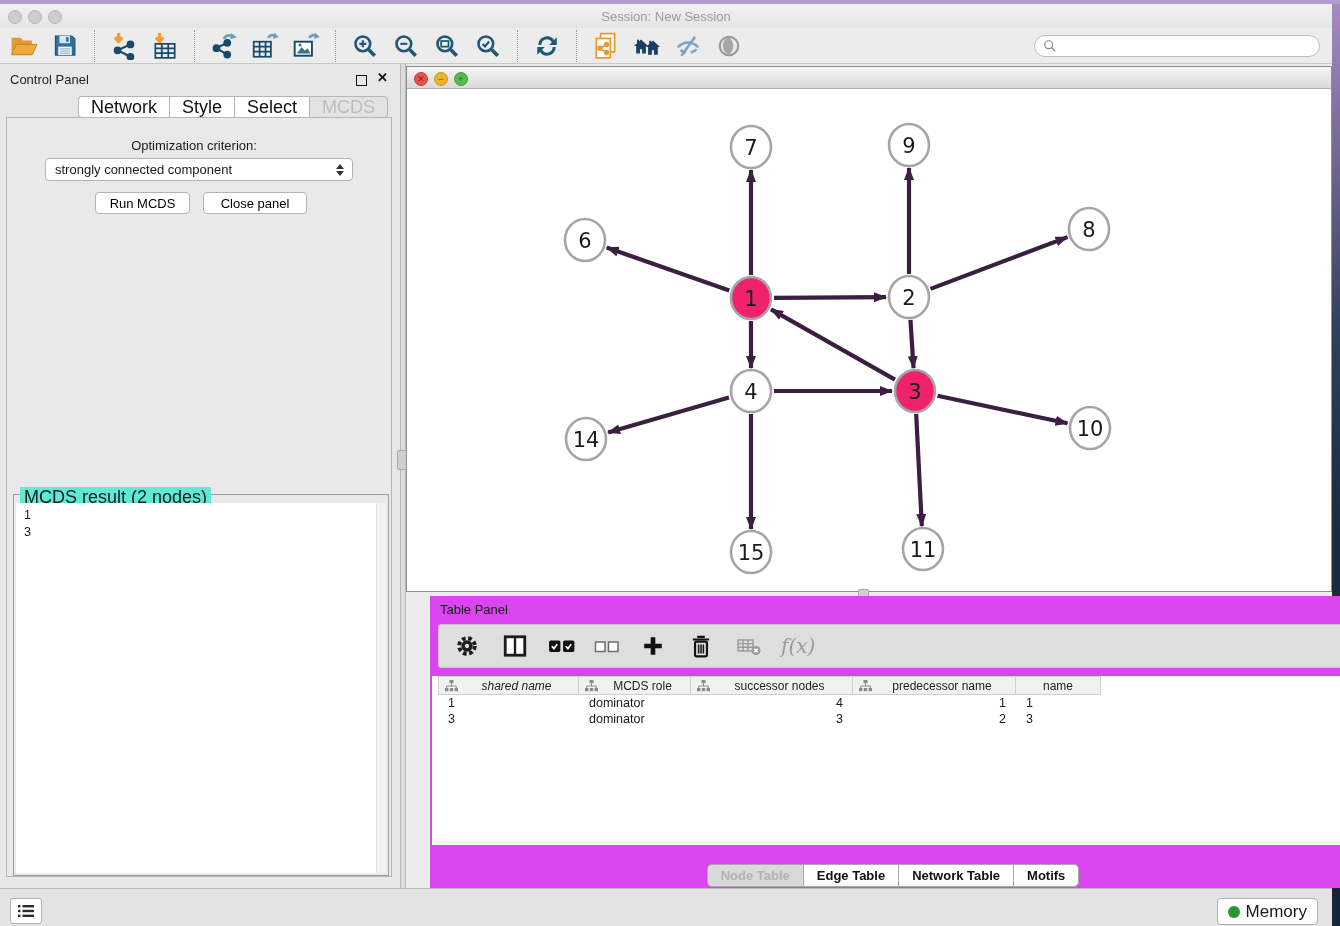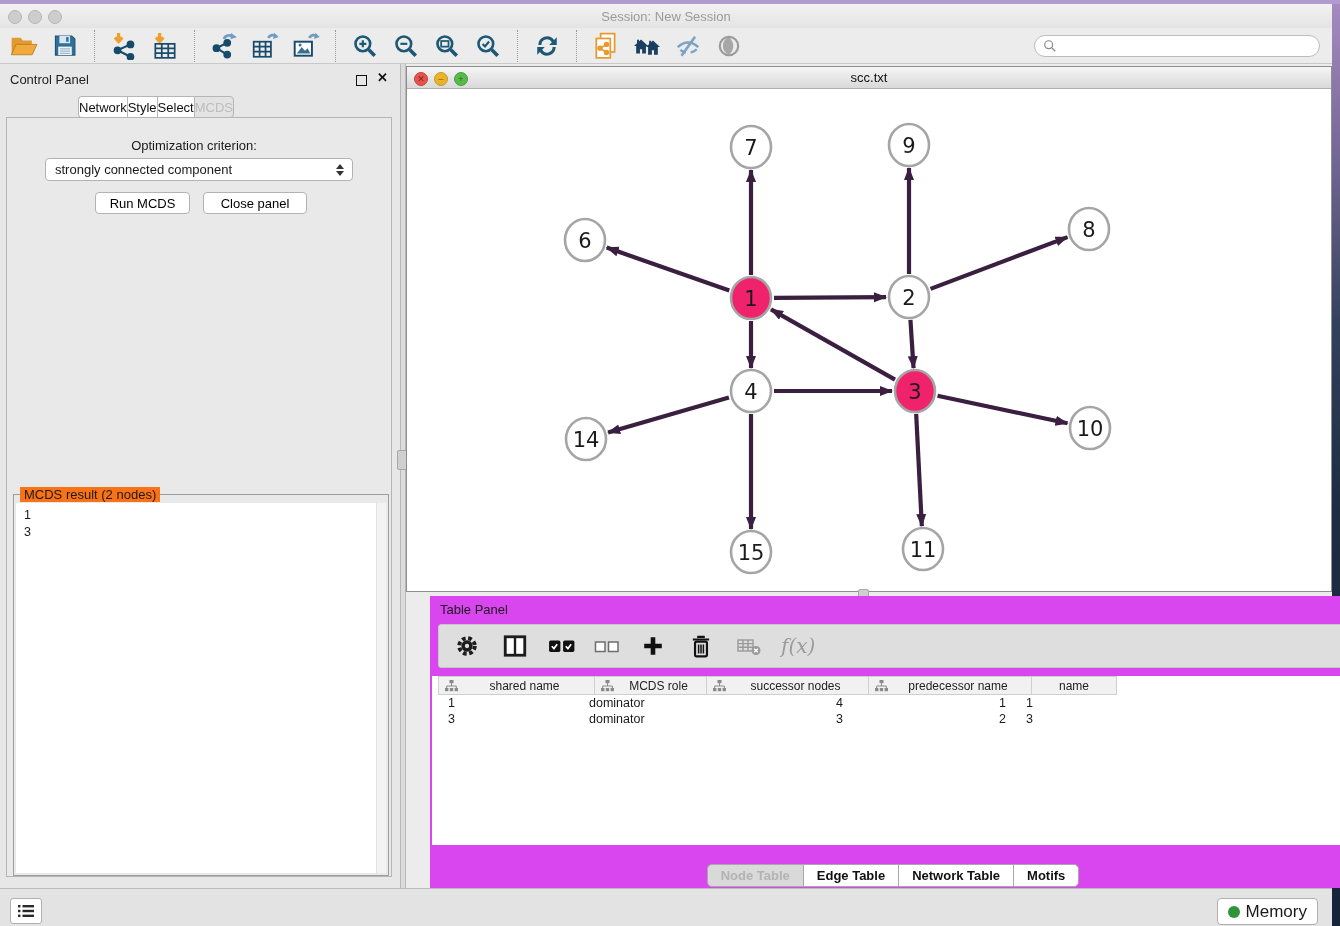--- a/index.html
+++ b/index.html
@@ -28,39 +28,39 @@
   .search-wrap{margin-left:auto;margin-right:12px;width:286px;height:22px;background:#fff;
      border:1px solid #bdbdbd;border-radius:12px;display:flex;align-items:center;padding-left:8px;box-sizing:border-box;gap:5px}
   .search-wrap input{border:none;outline:none;flex:1;font-size:12px;background:transparent;height:18px}
 
   
   .control-panel{left:0;top:64px;width:400px;height:824px;background:#e7e7e7}
   .cp-title{position:absolute;left:10px;top:8px;font-size:13px;color:#222}
   .mini-max{position:absolute;width:9px;height:9px;border:1.5px solid #111;top:11px}
   .mini-close{position:absolute;top:6px;font-size:13px;font-weight:bold;color:#111}
   .cp-tabs{position:absolute;left:78px;top:32px;display:flex;height:22px;z-index:2}
-  .cp-tab{background:#fff;border:1px solid #b5b5b5;border-right:none;padding:0 0;
-     font-size:13px;display:flex;align-items:center;color:#111}
+  .cp-tab{background:#fff;border:1px solid #b5b5b5;border-right:none;padding:0 12px;
+     font-size:18px;display:flex;align-items:center;color:#111}
   .cp-tab:first-child{border-top-left-radius:4px;border-bottom-left-radius:4px}
   .cp-tab:last-child{border-right:1px solid #b5b5b5;border-top-right-radius:4px;border-bottom-right-radius:4px}
   .cp-tab.sel{background:#e3e3e3;color:#bdbdbd}
   .cp-box{position:absolute;left:6px;top:53px;width:386px;height:760px;border:1px solid #b5b5b5;
      background:#e9e9e9;box-sizing:border-box}
   .opt-label{position:absolute;left:0;width:400px;top:73px;text-align:center;font-size:13px}
   .criterion{position:absolute;left:44px;top:93px;width:308px;height:23px;background:#fff;
      border:1px solid #b3b3b3;border-radius:4px;box-sizing:border-box;display:flex;align-items:center;
      padding-left:9px;font-size:13px}
   .spinner{margin-left:auto;margin-right:8px;display:flex;flex-direction:column;gap:2px;align-items:center}
   .spinner i{display:block;width:0;height:0;border-left:4px solid transparent;border-right:4px solid transparent}
   .spinner .up{border-bottom:5px solid #333}
   .spinner .dn{border-top:5px solid #333}
   .cp-btn{position:absolute;top:127px;height:22px;background:#fff;border:1px solid #b3b3b3;border-radius:4px;
      font-size:13px;display:flex;align-items:center;justify-content:center;box-sizing:border-box}
   .fieldset{position:absolute;left:12px;top:430px;width:374px;height:380px;border:1px solid #9e9e9e}
-  .fieldset-legend{position:absolute;left:6px;top:-8px;background:#f97316;padding:0 4px;font-size:13px}
+  .fieldset-legend{position:absolute;left:6px;top:-8px;background:#5eead4;padding:0 4px;font-size:18px}
   .result-area{position:absolute;left:2px;top:8px;right:2px;bottom:2px;background:#fff;overflow:hidden}
   .result-area pre{margin:4px 0 0 8px;font-family:"Liberation Sans",sans-serif;font-size:12.5px;line-height:17px}
   .result-scroll{position:absolute;right:0;top:0;width:9px;height:100%;background:#f3f3f3;border-left:1px solid #e2e2e2}
 
   
   .vsplit{left:400px;top:64px;width:6px;height:824px;background:#dcdcdc;border-left:1px solid #b8b8b8;border-right:1px solid #b8b8b8;box-sizing:border-box}
   .vsplit-handle{left:397px;top:450px;width:9px;height:18px;background:#cfcfcf;border:1px solid #a8a8a8;border-radius:2px}
   .hsplit-handle{left:858px;top:589px;width:9px;height:8px;background:#cfcfcf;border:1px solid #a8a8a8;border-radius:2px}
 
   
@@ -302,21 +302,20 @@
 </div>
 
 <div class="abs vsplit"></div>
 <div class="abs vsplit-handle"></div>
 
 <div class="abs net-window">
   <div class="net-titlebar">
     <span class="tl red" style="left:7px;top:5px">✕</span>
     <span class="tl yellow" style="left:27px;top:5px">–</span>
     <span class="tl green" style="left:47px;top:5px">+</span>
-    <div class="net-title">scc.txt</div>
   </div>
   <div class="net-canvas">
     <svg id="graph-svg" width="924" height="502">
       <defs>
         <marker id="arrowhead" markerUnits="userSpaceOnUse" markerWidth="16" markerHeight="12" refX="12" refY="5" orient="auto">
           <path id="arrowhead-path" d="M0,0 L13,5 L0,10 Z" fill="#3a1f40"></path>
         </marker>
       </defs>
     <line x1="344" y1="186" x2="344" y2="81" stroke="#3a1f40" stroke-width="4.2" marker-end="url(#arrowhead)"></line>
         <line x1="322.28718253123094" y1="201.4135938964542" x2="199.71281746876906" y2="158.5864061035458" stroke="#3a1f40" stroke-width="4.2" marker-end="url(#arrowhead)"></line>
@@ -410,21 +409,21 @@
           </g>
           <circle cx="20" cy="15.5" r="4.5" fill="#9a9a9a"></circle>
           <path d="M18.2 13.7 l3.6 3.6 M21.8 13.7 l-3.6 3.6" stroke="#fff" stroke-width="1.4"></path>
         </svg>
     </span>
     <span class="fx">f(x)</span>
   </div>
 
   <div class="table-area">
     <div class="thead">
-        <div class="th" style="width: 157px;">
+        <div class="th" style="width: 141px; font-style: italic;">
           <svg class="hier-icon" width="13" height="12" viewBox="0 0 13 12" style="margin-left:3px">
     <g fill="#8a8a8a">
       <rect x="4.5" y="0" width="4" height="3.2"></rect>
       <rect x="0" y="8" width="3.4" height="3.2"></rect>
       <rect x="4.8" y="8" width="3.4" height="3.2"></rect>
       <rect x="9.6" y="8" width="3.4" height="3.2"></rect>
     </g>
     <path d="M6.5 3.2 V6 M1.7 8 V6 H11.3 V8" stroke="#8a8a8a" stroke-width="1" fill="none"></path>
   </svg>
           <div class="th-label">shared name</div>

